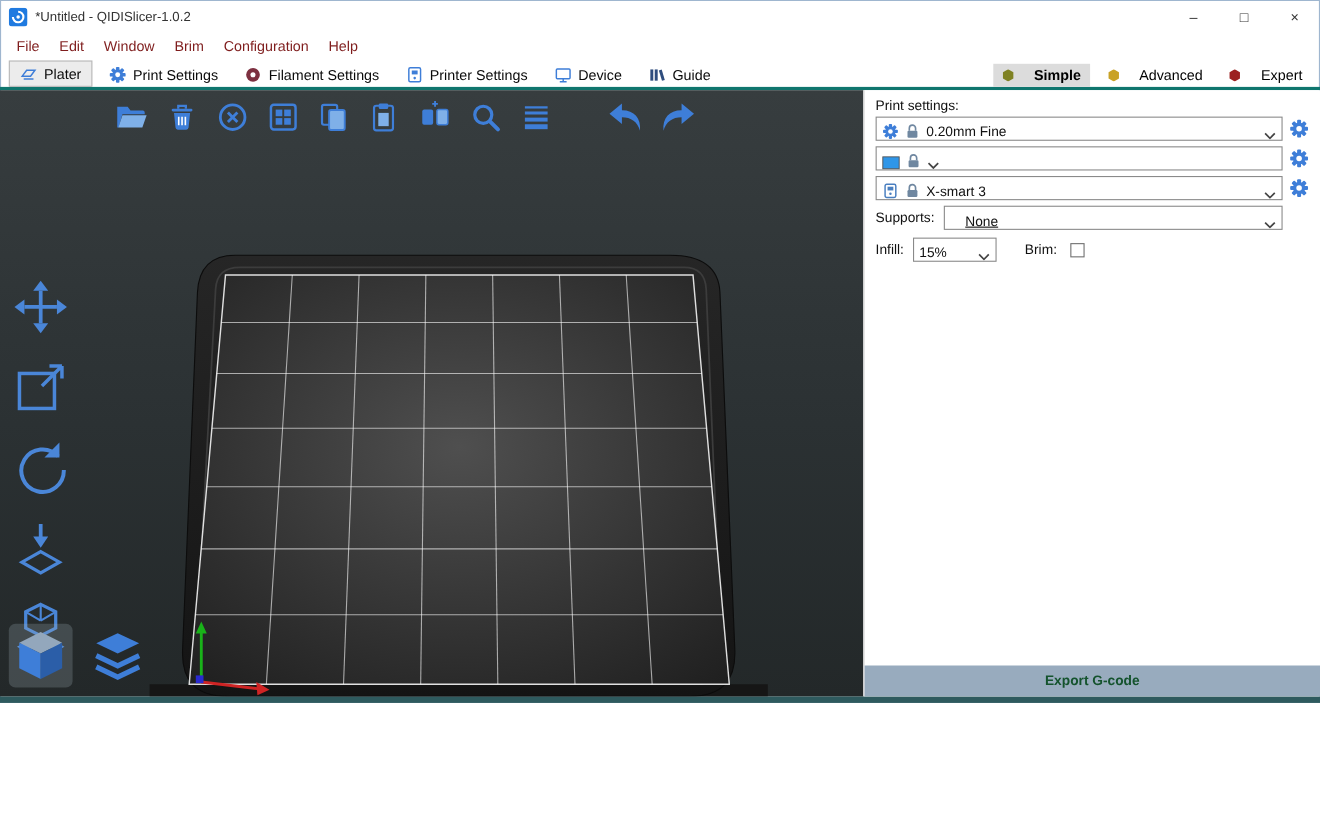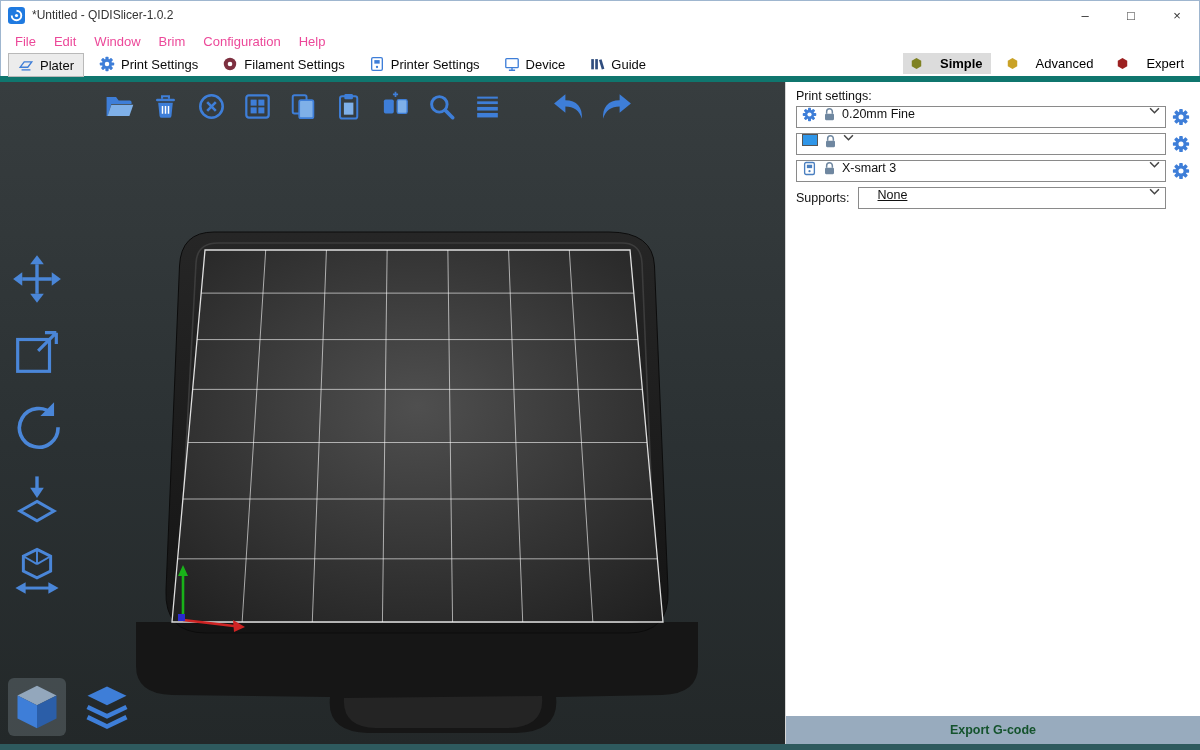--- a/index.html
+++ b/index.html
@@ -1,34 +1,34 @@
 <!DOCTYPE html>
 <html><head>
 <meta charset="utf-8">
 <style>
   * { box-sizing: border-box; margin: 0; padding: 0; }
   html,body { width:1200px; height:750px; overflow:hidden; background:#fff;
     font-family:"Liberation Sans", sans-serif; }
-  .window { width:1200px; height:750px; display:flex; flex-direction:column;
+  .window { width:1200px; height:639px; display:flex; flex-direction:column;
     background:#fff; box-shadow: inset 0 0 0 1px #9fb6cf; }
 
   
   .titlebar { height:30px; display:flex; align-items:center; padding-left:8px; flex:0 0 auto; }
   .app-icon { width:17px; height:17px; flex:0 0 auto; }
   .title { font-size:12px; color:#333; margin-left:7px; flex:1; }
   .win-controls { display:flex; height:100%; }
   .win-btn { width:46px; display:flex; align-items:center; justify-content:center;
     font-size:13px; color:#333; cursor:default; }
 
   
   .menubar { height:23px; display:flex; align-items:center; padding-left:6px; flex:0 0 auto; }
-  .menu-item { font-size:13px; color:#ec4899; padding:2px 9px; cursor:default; }
+  .menu-item { font-size:13px; color:#7f1d1d; padding:2px 9px; cursor:default; }
 
   
-  .tabbar { height:29px; border-bottom:6px solid #0f766e; display:flex; align-items:flex-start;
+  .tabbar { height:29px; border-bottom:3px solid #0f766e; display:flex; align-items:flex-end;
     padding:0 8px; flex:0 0 auto; }
   .tab { display:flex; align-items:center; gap:6px; padding:3px 9px; font-size:13px;
     color:#0a0a0a; margin-right:6px; cursor:default; }
   .tab.selected { background:#ececec; border:1px solid #b9b9b9; }
   .tab-icon { width:16px; height:16px; display:inline-flex; }
   .modes { margin-left:auto; display:flex; align-items:center; gap:8px; }
   .mode { display:flex; align-items:center; gap:18px; font-size:13px; padding:3px 8px; cursor:default; }
   .mode.active { background:#dcdcdc; font-weight:bold; }
   .mode-dot { width:11px; height:11px; display:inline-flex; }
 
@@ -53,21 +53,21 @@
   .vs-btn { width:58px; height:58px; display:flex; align-items:center; justify-content:center; cursor:pointer; }
   .vs-btn.selected { background:rgba(160,175,185,0.25); border-radius:6px; }
   .vs-btn svg { width:52px; height:52px; }
 
   
   .sidebar { width:415px; flex:0 0 415px; background:#fff; border-left:1px solid #d6d6d6;
     padding:4px 10px 34px 10px; position:relative; }
   .field-label { font-size:12.5px; color:#111; margin:3px 0 3px 0; }
   .combo-row { display:flex; align-items:center; gap:6px; margin-bottom:5px; }
   .combo { flex:1; height:22px; border:1px solid #8a8a8a; background:#fff; display:flex;
-    align-items:flex-start; padding:0 5px; gap:5px; cursor:default; }
+    align-items:flex-end; padding:0 5px; gap:5px; cursor:default; }
   .combo-text { flex:1; font-size:12.5px; color:#111; white-space:nowrap; overflow:hidden; }
   .arrow { width:11px; height:7px; display:inline-flex; flex:0 0 auto; }
   .mini { width:15px; height:15px; display:inline-flex; flex:0 0 auto; }
   .mini.gear { color:#3e7ed8; }
   .mini.lock { color:#6f87a0; }
   .mini.printer { color:#4a7fc0; }
   .swatch { width:16px; height:12px; display:inline-flex; flex:0 0 auto; }
   .gear-btn { width:18px; height:18px; color:#3e7ed8; cursor:pointer; flex:0 0 auto; }
   .gear-btn svg { width:18px; height:18px; }
 
@@ -516,19 +516,32 @@
         <div class="combo supports">
           <span class="combo-text">None</span>
           <span class="arrow">
             <svg viewBox="0 0 10 6">
                 <path d="M1 1l4 4 4-4" fill="none" stroke="#444" stroke-width="1.4"></path>
               </svg>
           </span>
         </div>
       </div>
 
+      <div class="inline-row">
+        <span class="inline-label">Infill:</span>
+        <div class="combo infill">
+          <span class="combo-text">15%</span>
+          <span class="arrow">
+            <svg viewBox="0 0 10 6">
+                <path d="M1 1l4 4 4-4" fill="none" stroke="#444" stroke-width="1.4"></path>
+              </svg>
+          </span>
+        </div>
+        <span class="inline-label brim">Brim:</span>
+        <span class="checkbox"></span>
+      </div>
 
       <button class="export-btn">Export G-code</button>
     </div>
   </div>
 
   <div class="bottom-strip"></div>
 </div>
 
 </body></html>

